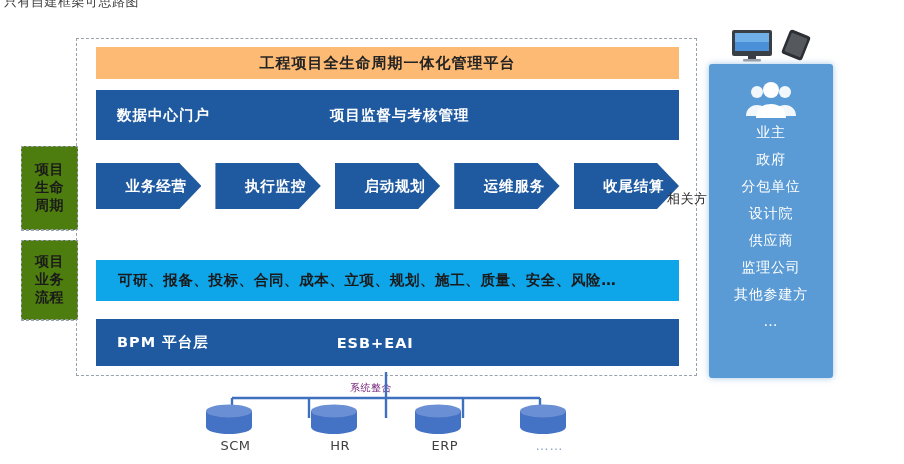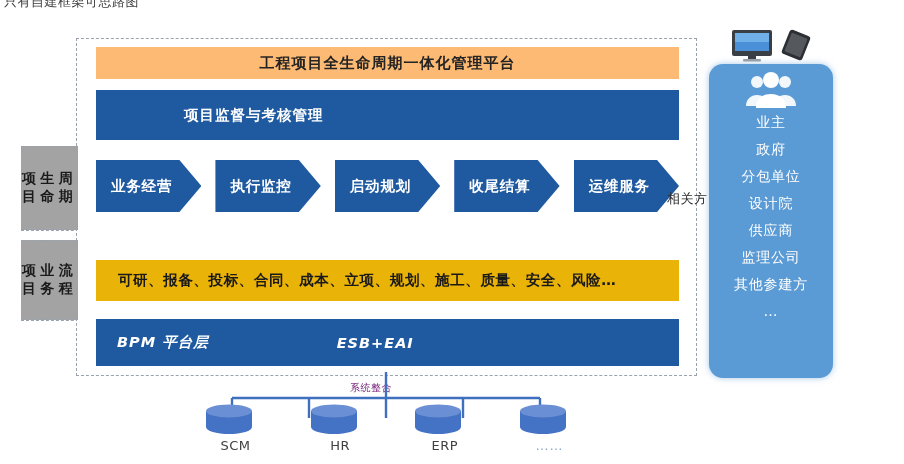--- a/index.html
+++ b/index.html
@@ -68,34 +68,34 @@
   }
   .blue-bar .cell {
     color: #ffffff;
     font-size: 14.5px;
     font-weight: bold;
     letter-spacing: 1px;
     white-space: nowrap;
   }
   #portal-bar { left: 19px; top: 51px; width: 583px; height: 50px; }
   #portal-bar .cell.a { margin-left: 21px; }
-  #portal-bar .cell.b { margin-left: 88px; }
-
-  #bpm-bar { left: 19px; top: 280px; width: 583px; height: 47px; font-style: italic; }
+  #portal-bar .cell.b { margin-left: 120px; }
+
+  #bpm-bar { left: 19px; top: 280px; width: 583px; height: 47px; }
   #bpm-bar .cell.a { margin-left: 21px; }
   #bpm-bar .cell.b { margin-left: 128px; }
 
   
   .process-strip {
     position: absolute;
     left: 19px;
     top: 221px;
     width: 583px;
     height: 41px;
-    background: #eab308;
+    background: #0ea5e9;
     display: flex;
     align-items: center;
     text-align: center;
   }
   .process-strip .process-text {
     margin-left: 22px;
     font-size: 14.5px;
     font-weight: bold;
     color: #1a1a1a;
     letter-spacing: 0.6px;
@@ -107,25 +107,25 @@
     position: absolute;
     left: 19px;
     top: 116px;
     width: 583px;
     height: 62px;
     display: flex;
     align-items: center;
   }
   .chevron {
     position: relative;
-    height: 52px;
+    height: 46px;
     background: #1F5AA0;
     display: flex;
     align-items: center;
-    justify-content: flex-start;
+    justify-content: center;
     margin-right: 14px;
     flex: 1 1 0;
     -webkit-clip-path: polygon(0 0, calc(100% - 22px) 0, 100% 50%, calc(100% - 22px) 100%, 0 100%);
     clip-path: polygon(0 0, calc(100% - 22px) 0, 100% 50%, calc(100% - 22px) 100%, 0 100%);
   }
   .chevron:last-child { margin-right: 0; }
   .chevron .lbl {
     color: #ffffff;
     font-size: 14.5px;
     font-weight: bold;
@@ -133,24 +133,24 @@
     margin-left: 15px;
     white-space: nowrap;
   }
 
   
   .side-label {
     position: absolute;
     border: 1px dashed #9aa3ad;
     box-sizing: border-box;
     display: flex;
-    flex-direction: row;
+    flex-direction: column;
     align-items: center;
     justify-content: center;
-    background: #a3a3a3;
+    background: #4d7c0f;
     font-size: 14px;
     font-weight: bold;
     color: #1a1a1a;
     line-height: 1.28;
     letter-spacing: 0.5px;
   }
   #side-lifecycle { left: 21px; top: 146px; width: 57px; height: 84px; }
   #side-process  { left: 21px; top: 240px; width: 57px; height: 80px; }
 
   
@@ -167,26 +167,26 @@
   #rail-d { top: 320px; }
 
   
   .stakeholder-panel {
     position: absolute;
     left: 709px;
     top: 64px;
     width: 124px;
     height: 314px;
     background: #5B9BD5;
-    border-radius: 14px;
+    border-radius: 3px;
     box-shadow: 0 0 6px rgba(91,155,213,0.55);
     display: flex;
     flex-direction: column;
     align-items: center;
-    padding-top: 8px;
+    padding-top: 18px;
     box-sizing: border-box;
   }
   .stakeholder-panel .sh-item {
     color: #ffffff;
     font-size: 14px;
     letter-spacing: 0.8px;
     margin-top: 9px;
     white-space: nowrap;
   }
   .stakeholder-panel .sh-item.first { margin-top: 6px; }
@@ -264,38 +264,39 @@
 <div class="rail" id="rail-c"></div>
 <div class="rail" id="rail-d"></div>
 
 <div class="platform-frame">
 
   <div class="title-band">
     <span class="title-text">工程项目全生命周期一体化管理平台</span>
   </div>
 
   <div class="blue-bar" id="portal-bar">
+    <span class="cell a">数据中心门户</span>
     <span class="cell b">项目监督与考核管理</span>
   </div>
 
   <div class="chevron-row">
     <div class="chevron">
       <span class="lbl">业务经营</span>
     </div>
     <div class="chevron">
       <span class="lbl">执行监控</span>
     </div>
     <div class="chevron">
       <span class="lbl">启动规划</span>
     </div>
     <div class="chevron">
+      <span class="lbl">运维服务</span>
+    </div>
+    <div class="chevron">
       <span class="lbl">收尾结算</span>
-    </div>
-    <div class="chevron">
-      <span class="lbl">运维服务</span>
     </div>
   </div>
 
   <div class="process-strip">
     <span class="process-text">可研、报备、投标、合同、成本、立项、规划、施工、质量、安全、风险…</span>
   </div>
 
   <div class="blue-bar" id="bpm-bar">
     <span class="cell a">BPM 平台层</span>
     <span class="cell b">ESB+EAI</span>

